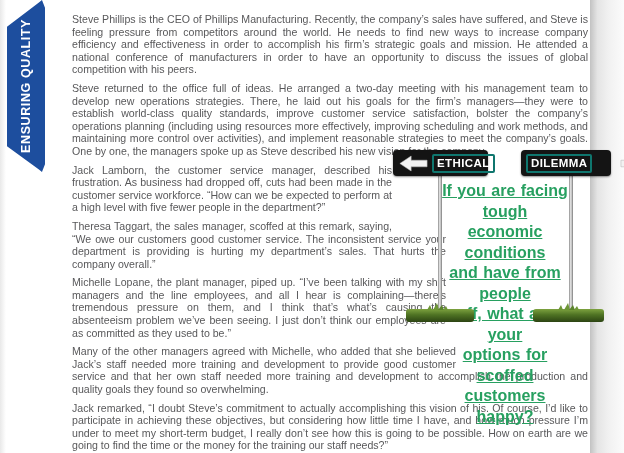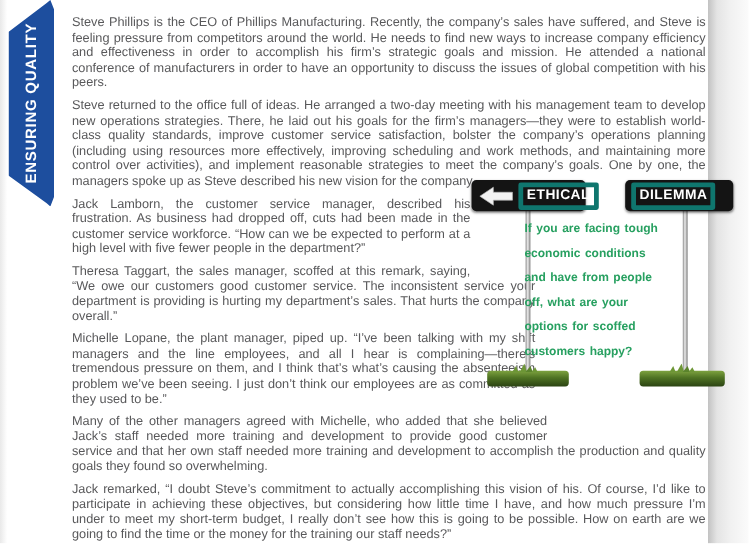--- a/index.html
+++ b/index.html
@@ -28,21 +28,21 @@
     color:#ffffff; font-weight:bold; font-size:12.5px; letter-spacing:0.6px;
     white-space:nowrap;
   }
   
   .content {
     position:absolute; left:0; top:0; width:624px;
     padding:13px 36px 0 60px; box-sizing:border-box;
     font-size:10.6px; line-height:12.6px; color:#58585a;
     text-align:justify;
   }
-  .content p { margin:0 0 6px 0; }
+  .content p { margin:0 0 6px 12px; }
   
   .sp { float:right; clear:right; }
   .spA { width:196px; height:57px; }
   .spB { width:142px; height:113px; }
   .spC { width:132px; height:26px; }
   
   .illo { position:absolute; left:365px; top:145px; width:250px; height:186px; }
   .post {
     position:absolute; width:4px; top:30px; height:134px;
     background:linear-gradient(to right,#8a8a8a,#ececec 45%,#7a7a7a);
@@ -52,28 +52,28 @@
   .sign {
     position:absolute; top:5px; height:26px; background:#141414;
     border-radius:4px; display:flex; align-items:center; gap:4px;
     padding:0 5px; box-sizing:border-box;
     box-shadow:0 1px 2px rgba(0,0,0,0.45);
   }
   .sign-ethical { left:28px; width:95px; }
   .sign-dilemma { left:156px; width:90px;gap:28px; }
   .sign-label {
     color:#ffffff; font-weight:bold; font-size:11.5px; letter-spacing:0.4px;
-    border:4px solid #0f766e; border-radius:2px; padding:1px 3px 2px 3px;
+    border:2px solid #0f766e; border-radius:2px; padding:1px 3px 2px 3px;
     white-space:nowrap;
   }
   .arrow-svg { flex:0 0 auto; }
   .question {
     position:absolute; left:72px; top:36px; width:136px;
-    text-align:left; font-weight:bold; font-size:10px; line-height:20.5px;
-    color:#27a060; word-spacing:1px;
+    text-align:center; font-weight:bold; font-size:16px; line-height:20.5px;
+    color:#27a060; word-spacing:1px;text-decoration:underline;
   }
   .grass { position:absolute; top:158px; }
   .grass1 { left:40px; }
   .grass2 { left:167px; }
 </style>
 </head>
 <body>
 
 <div class="page">
 

